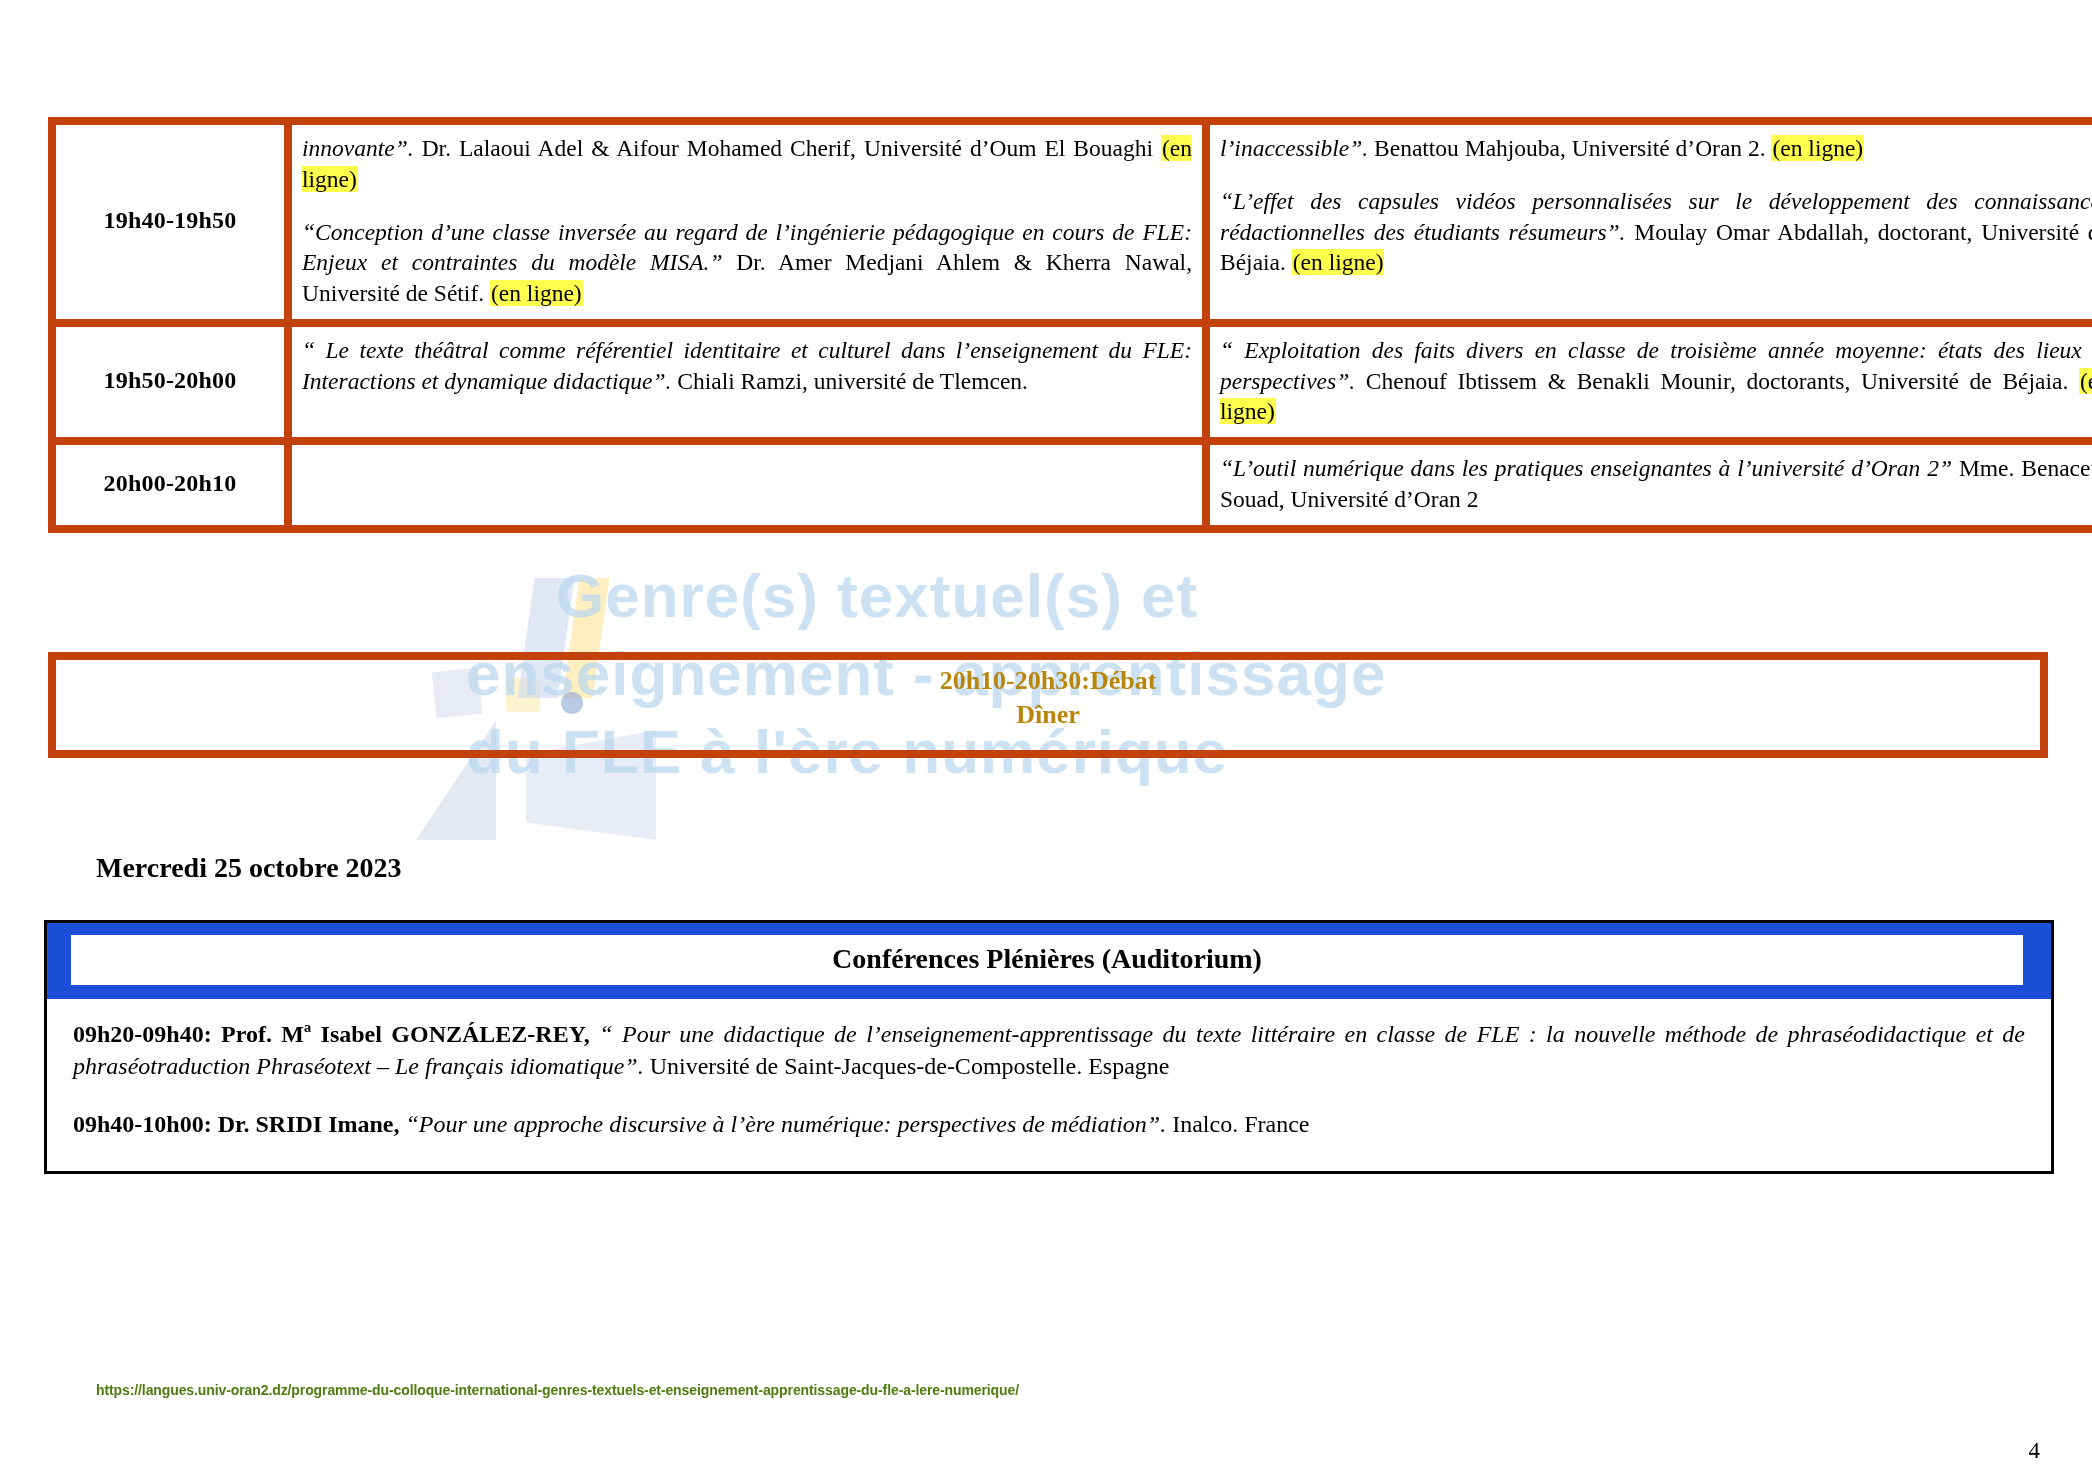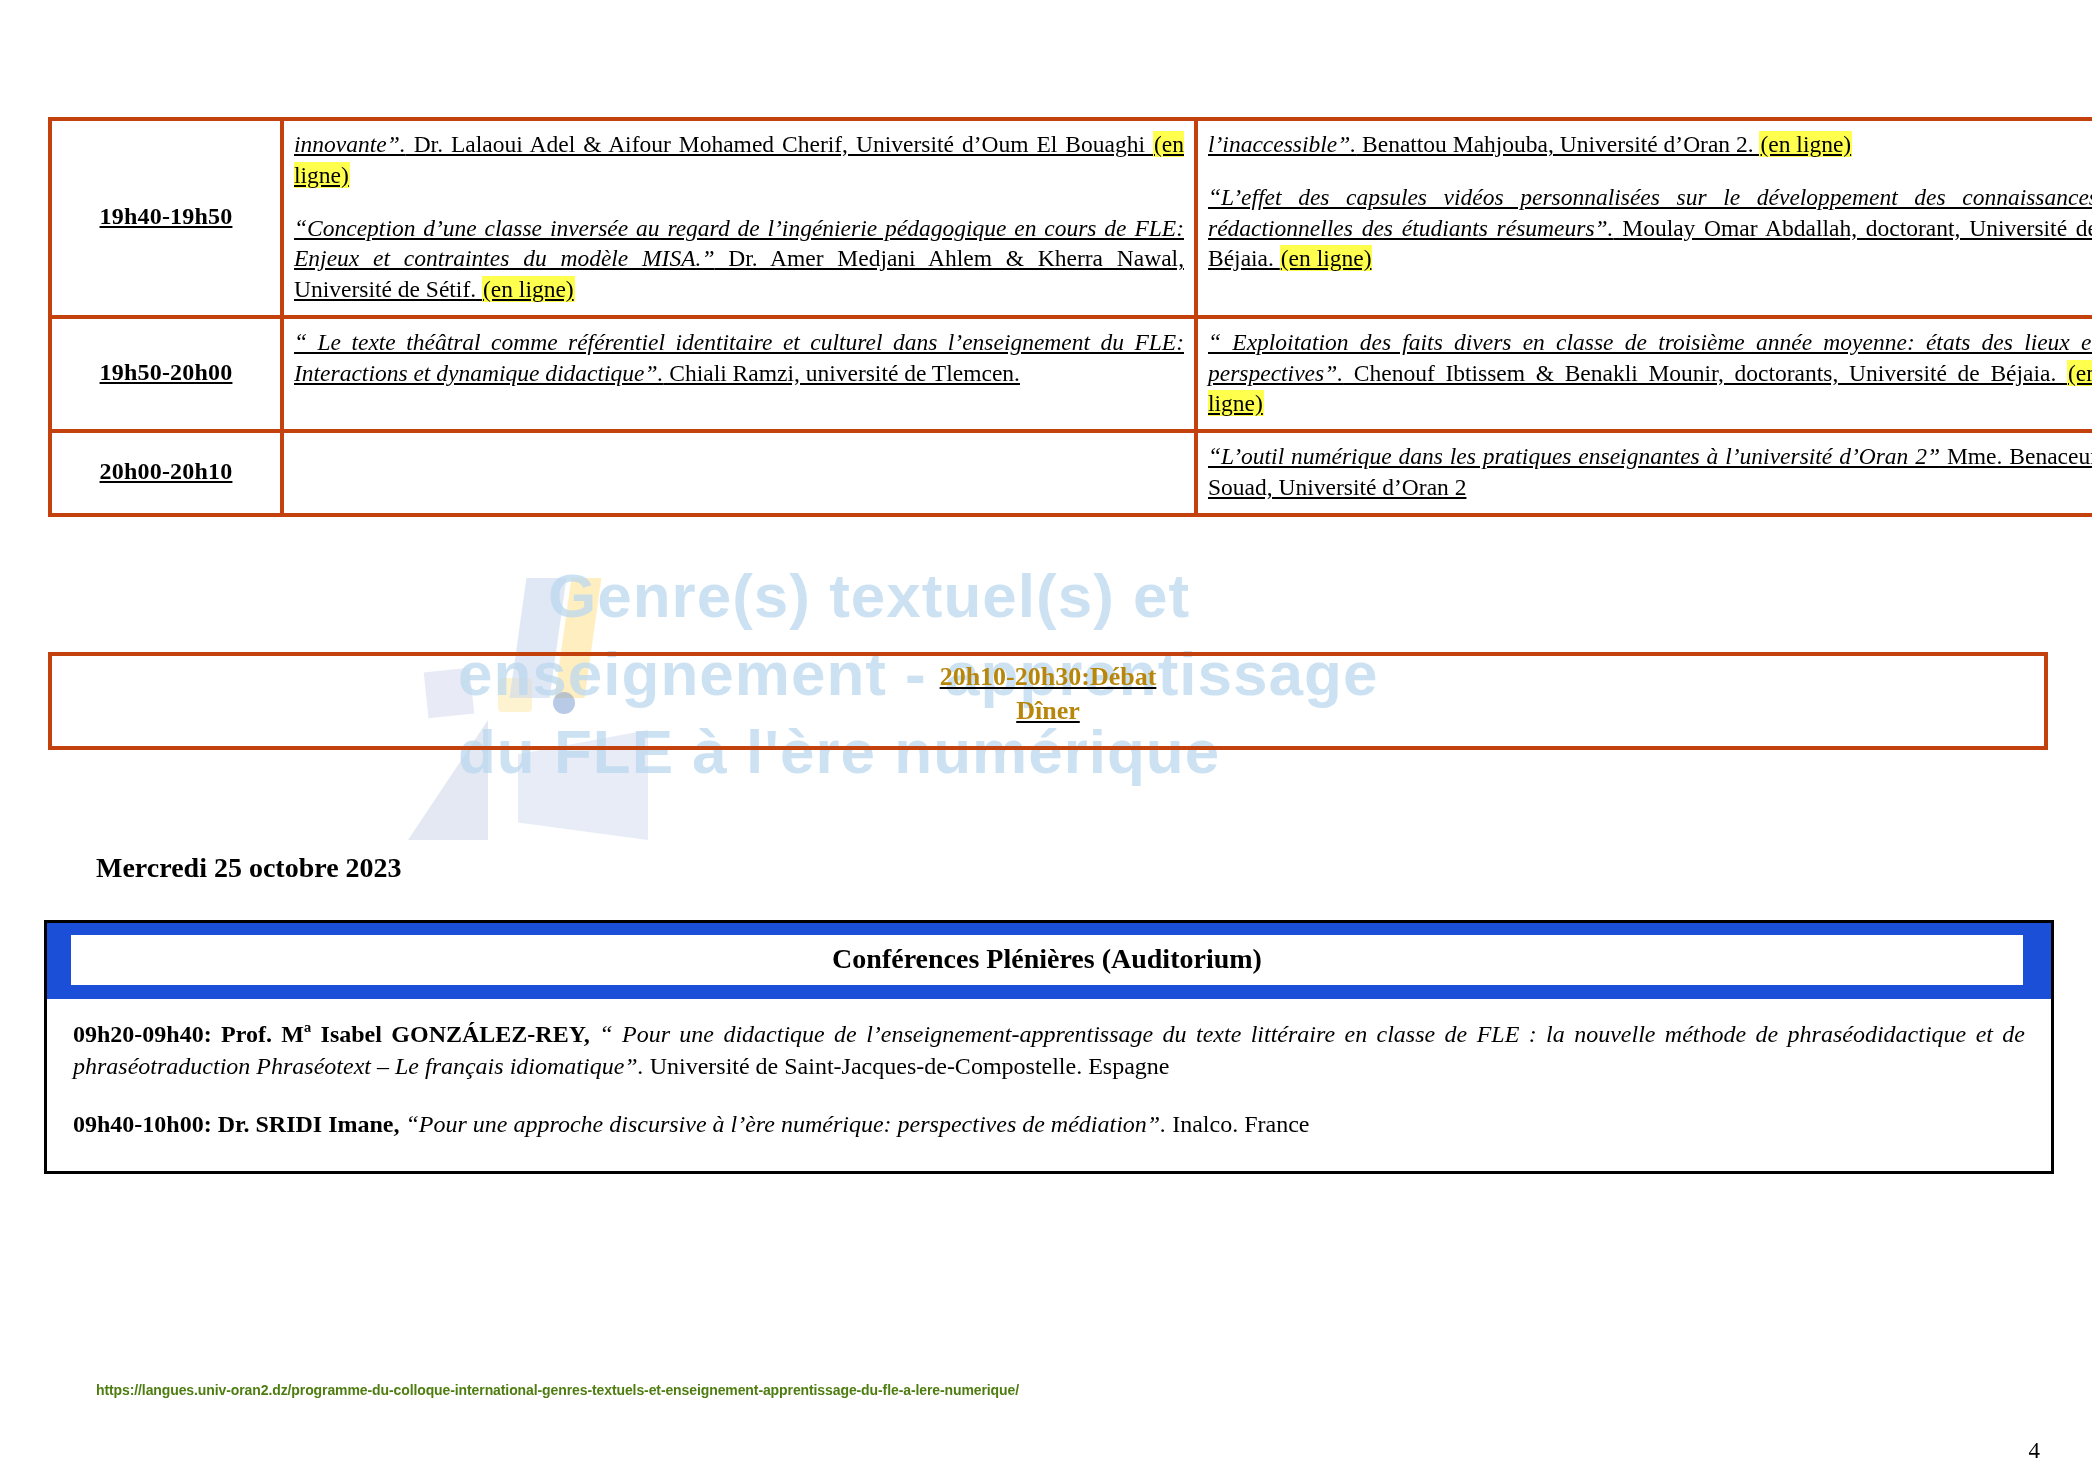--- a/index.html
+++ b/index.html
@@ -12,21 +12,21 @@
     height: 1484px;
     position: relative;
     font-family: "Liberation Serif", serif;
     color: #000000;
     overflow: hidden;
   }
 
   
   .watermark {
     position: absolute;
-    left: 158px;
+    left: 166px;
     top: 560px;
     width: 1520px;
     height: 300px;
     pointer-events: none;
     z-index: 0;
     text-align: center;
   }
   .wm-text {
     position: absolute;
     font-family: "Liberation Sans", sans-serif;
@@ -71,26 +71,25 @@
   .sheet {
     position: absolute;
     z-index: 2;
   }
   table.grid {
     border-collapse: collapse;
     table-layout: fixed;
     width: 100%;
   }
   table.grid td {
-    border: 4px solid #c2410c;
+    border: 8px solid #c2410c;
     vertical-align: top;
     padding: 8px 10px 10px 10px;
     font-size: 23.5px;
     line-height: 1.31;
-    text-decoration: underline;
   }
 
   
   #schedule-table { left: 48px; top: 117px; width: 2000px; }
   #schedule-table td.time-cell {
     width: 220px;
     font-weight: bold;
     font-size: 24px;
     text-align: center;
     vertical-align: middle;

